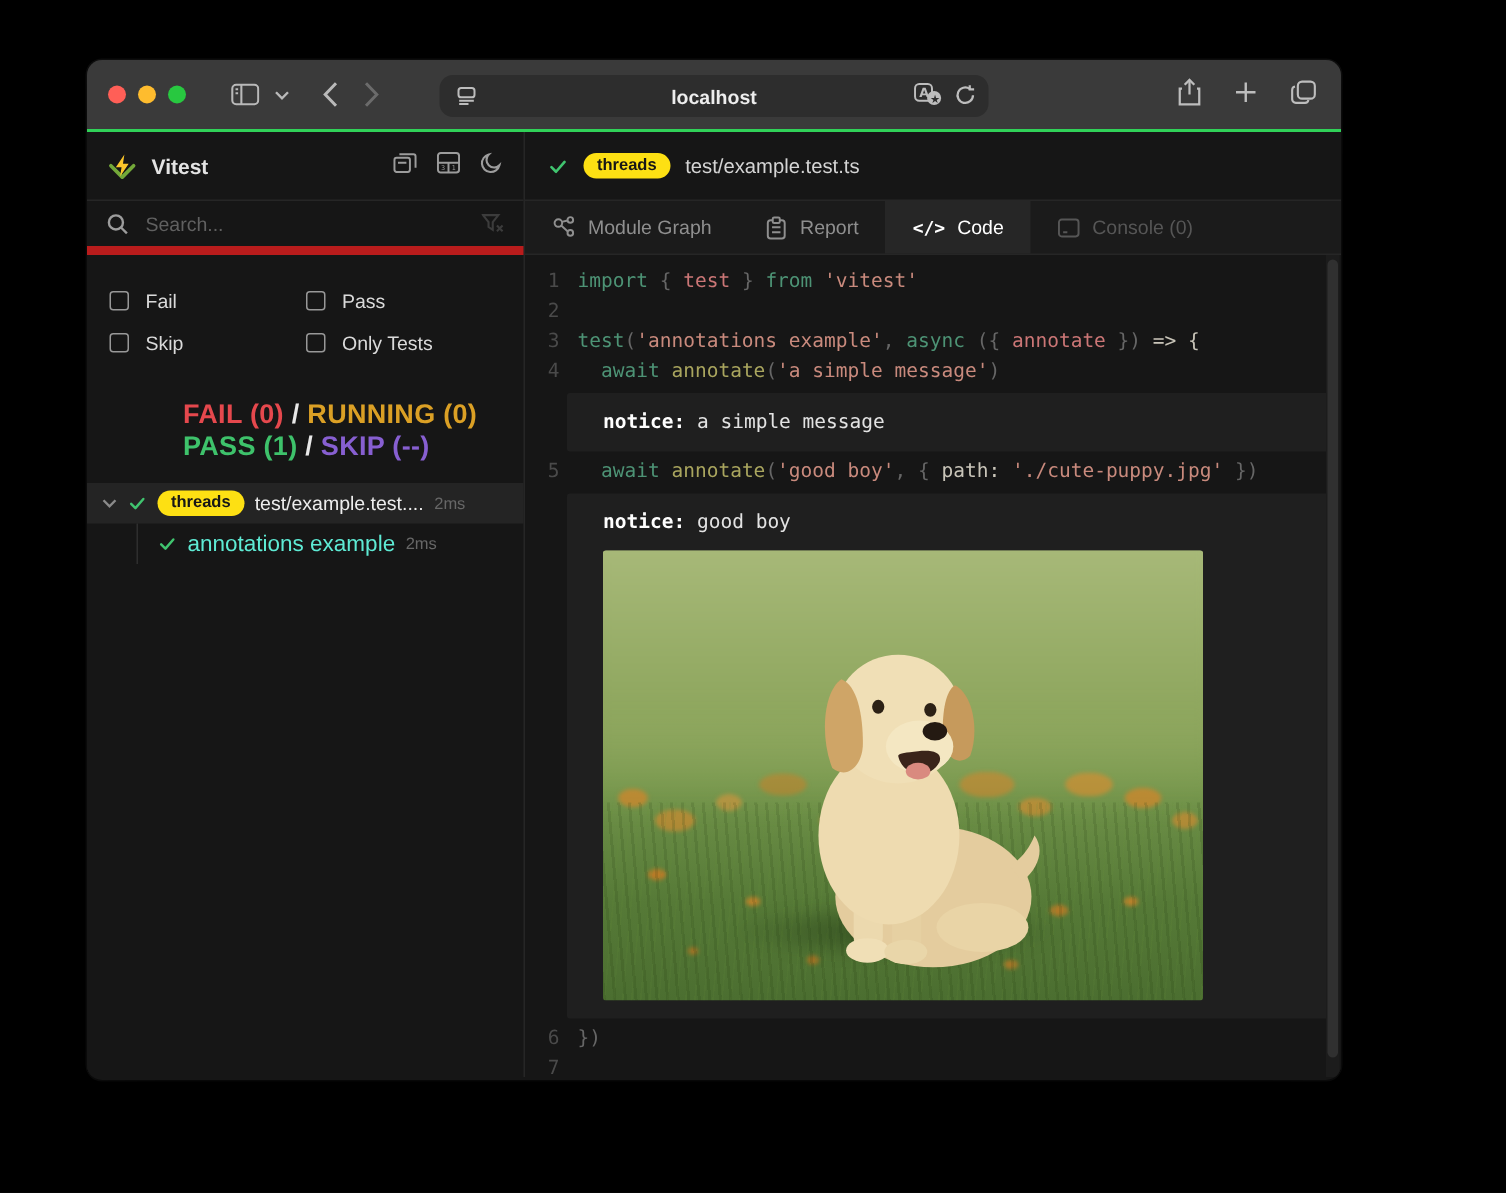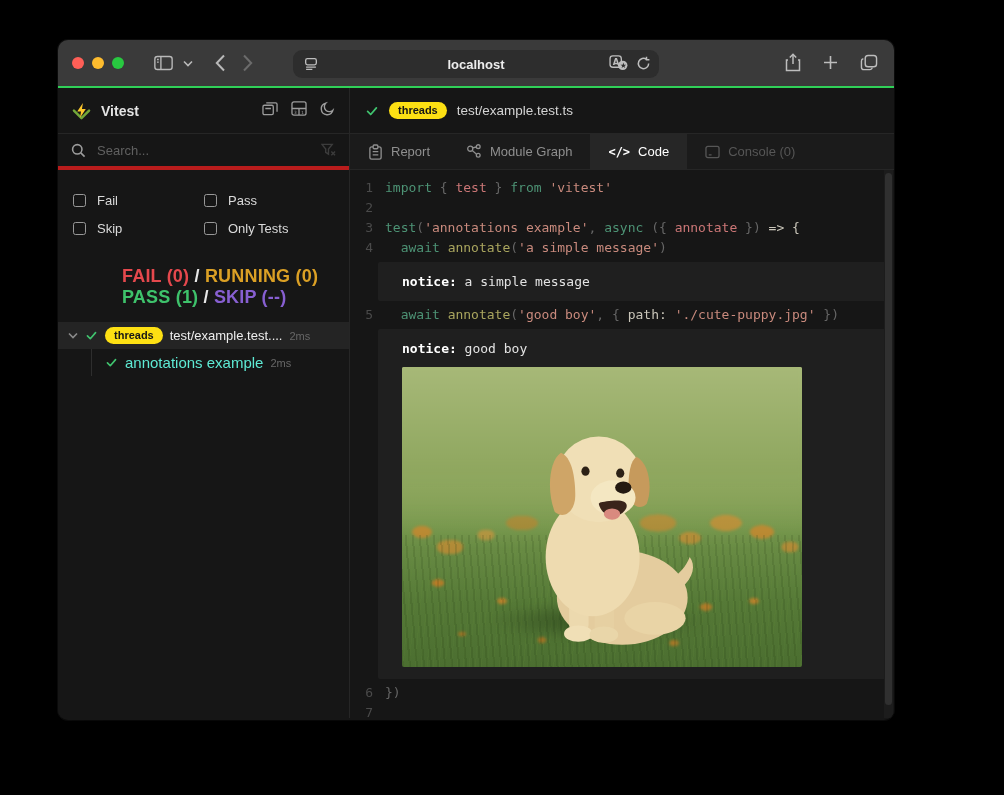--- a/index.html
+++ b/index.html
@@ -29,21 +29,21 @@
   .app{display:flex;height:630px;background:#161616;}
   .sidebar{width:292px;flex-shrink:0;border-right:1px solid #262626;display:flex;flex-direction:column;background:#161616;}
   .main{flex:1;display:flex;flex-direction:column;position:relative;min-width:0;}
 
   
   .side-header{height:46px;display:flex;align-items:center;padding:0 14px;border-bottom:1px solid #262626;}
   .logo{display:flex;align-items:center;margin-right:10px;}
   .app-title{color:#e3e3e3;font-size:14px;font-weight:600;}
   .side-header-icons{margin-left:auto;display:flex;gap:13px;color:#9c9c9c;align-items:center;}
 
-  .search-row{height:36px;display:flex;align-items:center;gap:9px;padding:0 13px;border-bottom:4px solid #b91c1c;}
+  .search-row{height:36px;display:flex;align-items:center;gap:9px;padding:0 13px;border-bottom:6px solid #b91c1c;}
   .search-row svg{flex-shrink:0}
   .search-input{flex:1;background:transparent;border:none;outline:none;color:#ddd;font-size:13px;font-family:"Liberation Sans",sans-serif;}
   .search-input::placeholder{color:#606060;}
   .dim-ic{color:#3c3c3c;}
 
   .filter-sec{padding:12px 14px 4px;}
   .filter-title-row{display:flex;align-items:center;gap:9px;color:#ececec;font-size:13px;font-weight:700;height:22px;}
   .filter-title-row .spacer{flex:1}
   .filter-grid{display:grid;grid-template-columns:1fr 1fr;row-gap:13px;margin:11px 0 10px;padding-left:1px;}
   .chk{display:flex;align-items:center;gap:11px;color:#dadada;font-size:13px;cursor:default;}
@@ -308,40 +308,40 @@
         <svg width="14" height="14" viewBox="0 0 16 16" fill="none" stroke="#40c46f" stroke-width="2" stroke-linecap="round" stroke-linejoin="round">
             <path d="M3 8.5 L6.5 12 L13 4.5"></path>
           </svg>
         <span class="badge">threads</span>
         <span class="file-path">test/example.test.ts</span>
       </div>
 
       <div class="tabs" id="tab-bar">
           <div class="tab">
             <span style="display: flex; align-items: center;">
-              <svg width="15" height="16" viewBox="0 0 16 17" fill="none" stroke="currentColor" stroke-width="1.4">
-                <rect x="2" y="3" width="12" height="13" rx="2"></rect>
-                <rect x="5.5" y="1" width="5" height="4" rx="1" fill="#1b1b1b"></rect>
-                <line x1="5" y1="8" x2="11" y2="8"></line>
-                <line x1="5" y1="11.5" x2="11" y2="11.5"></line>
-              </svg>
-            </span>
-            <span>Report</span>
-          </div>
-          <div class="tab">
-            <span style="display: flex; align-items: center;">
               <svg width="16" height="15" viewBox="0 0 17 16" fill="none" stroke="currentColor" stroke-width="1.4">
                 <circle cx="4.5" cy="5" r="2.7"></circle>
                 <circle cx="13" cy="2.8" r="2"></circle>
                 <circle cx="13" cy="12" r="2"></circle>
                 <line x1="7" y1="4.2" x2="11" y2="3.2"></line>
                 <line x1="6.5" y1="6.8" x2="11.2" y2="11"></line>
               </svg>
             </span>
             <span>Module Graph</span>
+          </div>
+          <div class="tab">
+            <span style="display: flex; align-items: center;">
+              <svg width="15" height="16" viewBox="0 0 16 17" fill="none" stroke="currentColor" stroke-width="1.4">
+                <rect x="2" y="3" width="12" height="13" rx="2"></rect>
+                <rect x="5.5" y="1" width="5" height="4" rx="1" fill="#1b1b1b"></rect>
+                <line x1="5" y1="8" x2="11" y2="8"></line>
+                <line x1="5" y1="11.5" x2="11" y2="11.5"></line>
+              </svg>
+            </span>
+            <span>Report</span>
           </div>
           <div class="tab active">
             <span style="display: flex; align-items: center;">
               <span class="code-glyph">&lt;/&gt;</span>
             </span>
             <span>Code</span>
           </div>
           <div class="tab disabled">
             <span style="display: flex; align-items: center;">
               <svg width="15" height="14" viewBox="0 0 16 15" fill="none" stroke="currentColor" stroke-width="1.4">

